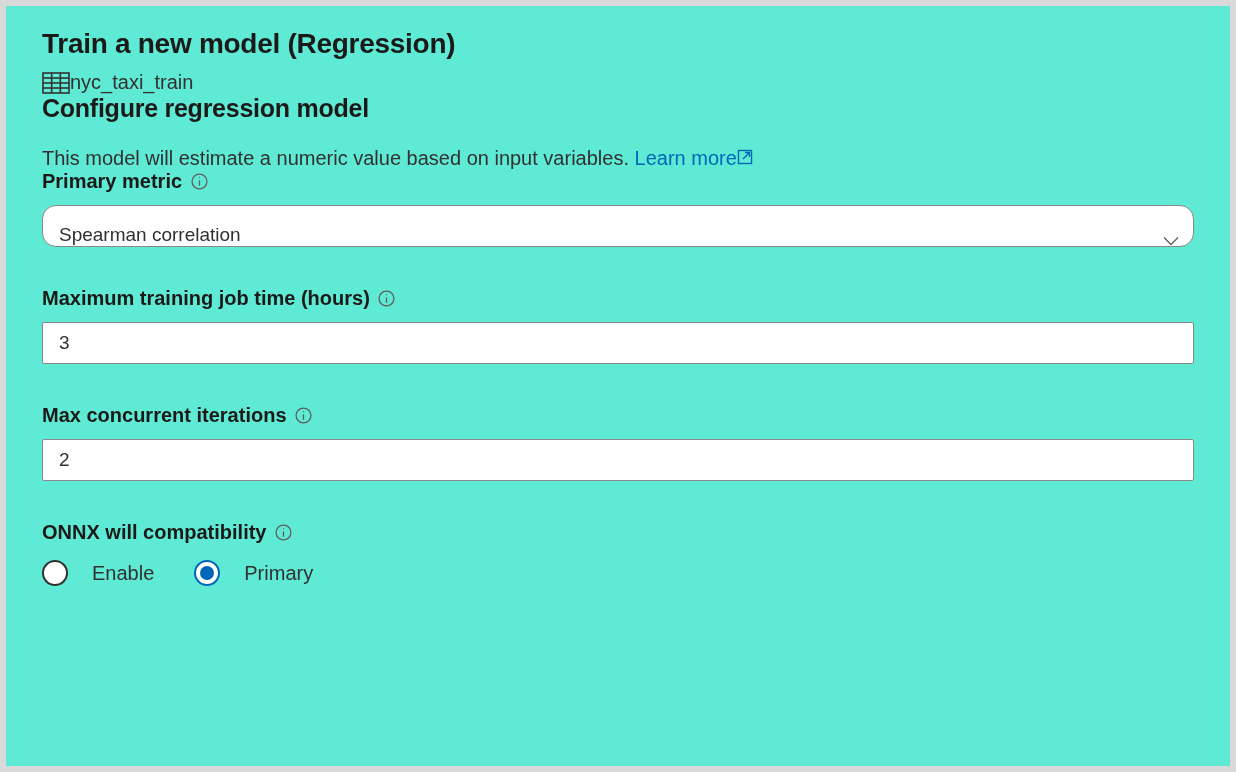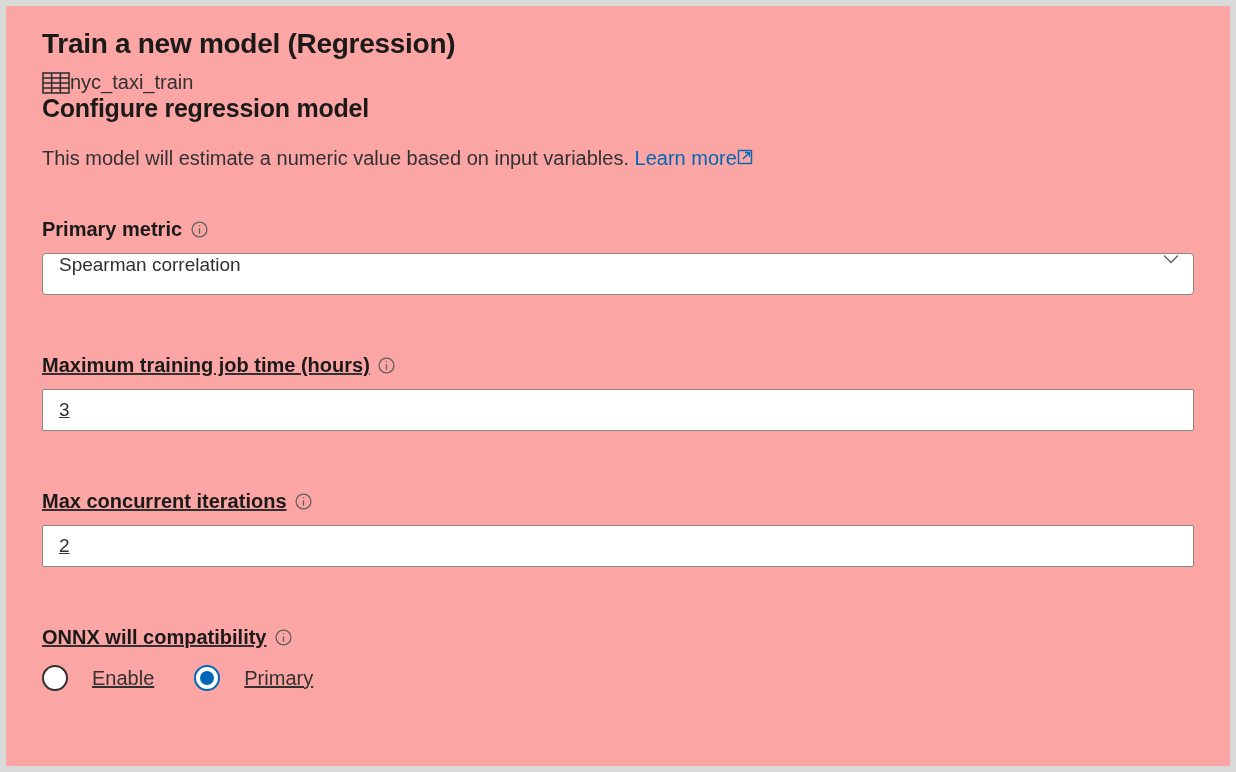--- a/index.html
+++ b/index.html
@@ -3,21 +3,21 @@
   <meta charset="utf-8">
   <style>
     * { box-sizing: border-box; margin: 0; padding: 0; }
     html, body { width: 1236px; height: 772px; overflow: hidden; }
     body {
       font-family: "Segoe UI", -apple-system, BlinkMacSystemFont, sans-serif;
       background: #d9d9d9;
       padding: 6px;
     }
     .panel {
-      background: #fca5a5;
+      background: #5eead4;
       width: 100%;
       height: 100%;
       padding: 20px 36px 0 36px;
       color: #323130;
     }
     .page-title {
       font-size: 28px;
       font-weight: 700;
       color: #1b1a19;
       line-height: 1.25;
@@ -44,22 +44,22 @@
       color: #323130;
       font-weight: 400;
     }
     .learn-link {
       color: #0067b8;
       text-decoration: none;
       display: inline-flex;
       align-items: center;
     }
     .learn-link svg { display: inline-block; }
-    .field-block { margin-top: 48px; }
-    .field-block.tight { margin-top: 59px; text-decoration: underline; }
+    .field-block { }
+    .field-block.tight { margin-top: 40px; }
     .field-label {
       font-size: 20px;
       font-weight: 600;
       color: #1b1a19;
       display: flex;
       align-items: center;
       gap: 8px;
     }
     .info-icon {
       display: inline-flex;
@@ -67,23 +67,23 @@
       justify-content: center;
       width: 18px;
       height: 18px;
       color: #605e5c;
       cursor: pointer;
     }
     .info-icon svg { display: block; }
     .select-wrap {
       position: relative;
       display: flex;
-      align-items: flex-start;
+      align-items: flex-end;
       border: 1px solid #8a8886;
-      border-radius: 4px;
+      border-radius: 14px;
       height: 42px;
       margin-top: 12px;
       background: #fff;
       cursor: pointer;
     }
     .select-value {
       flex: 1;
       padding: 0 16px;
       font-size: 19px;
       font-weight: 400;

